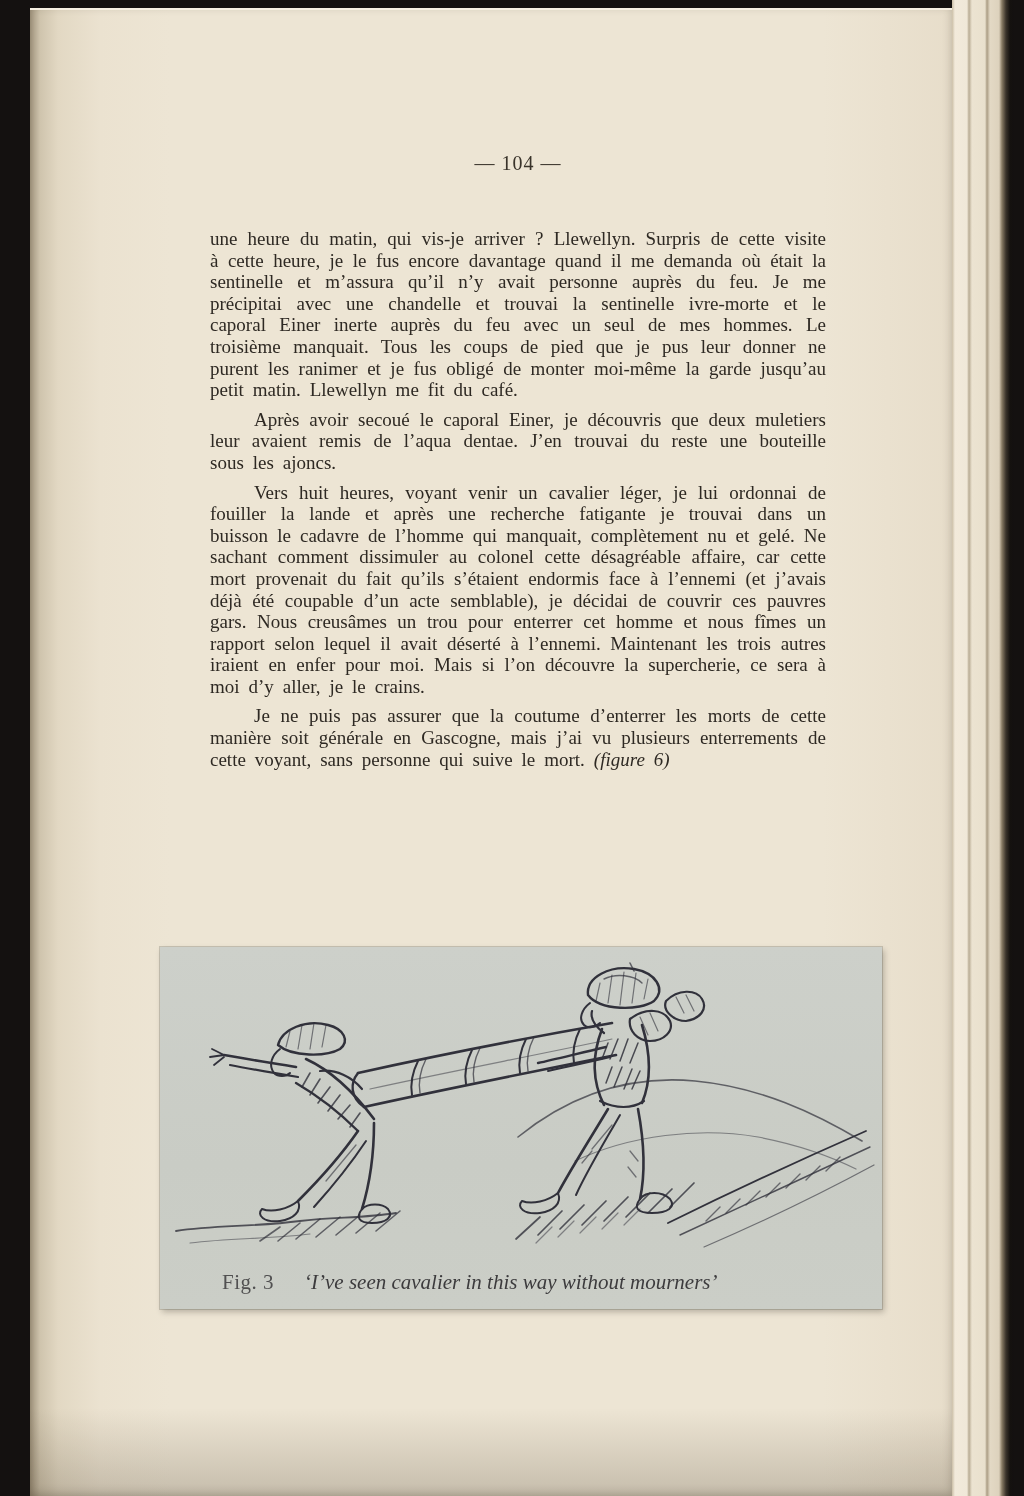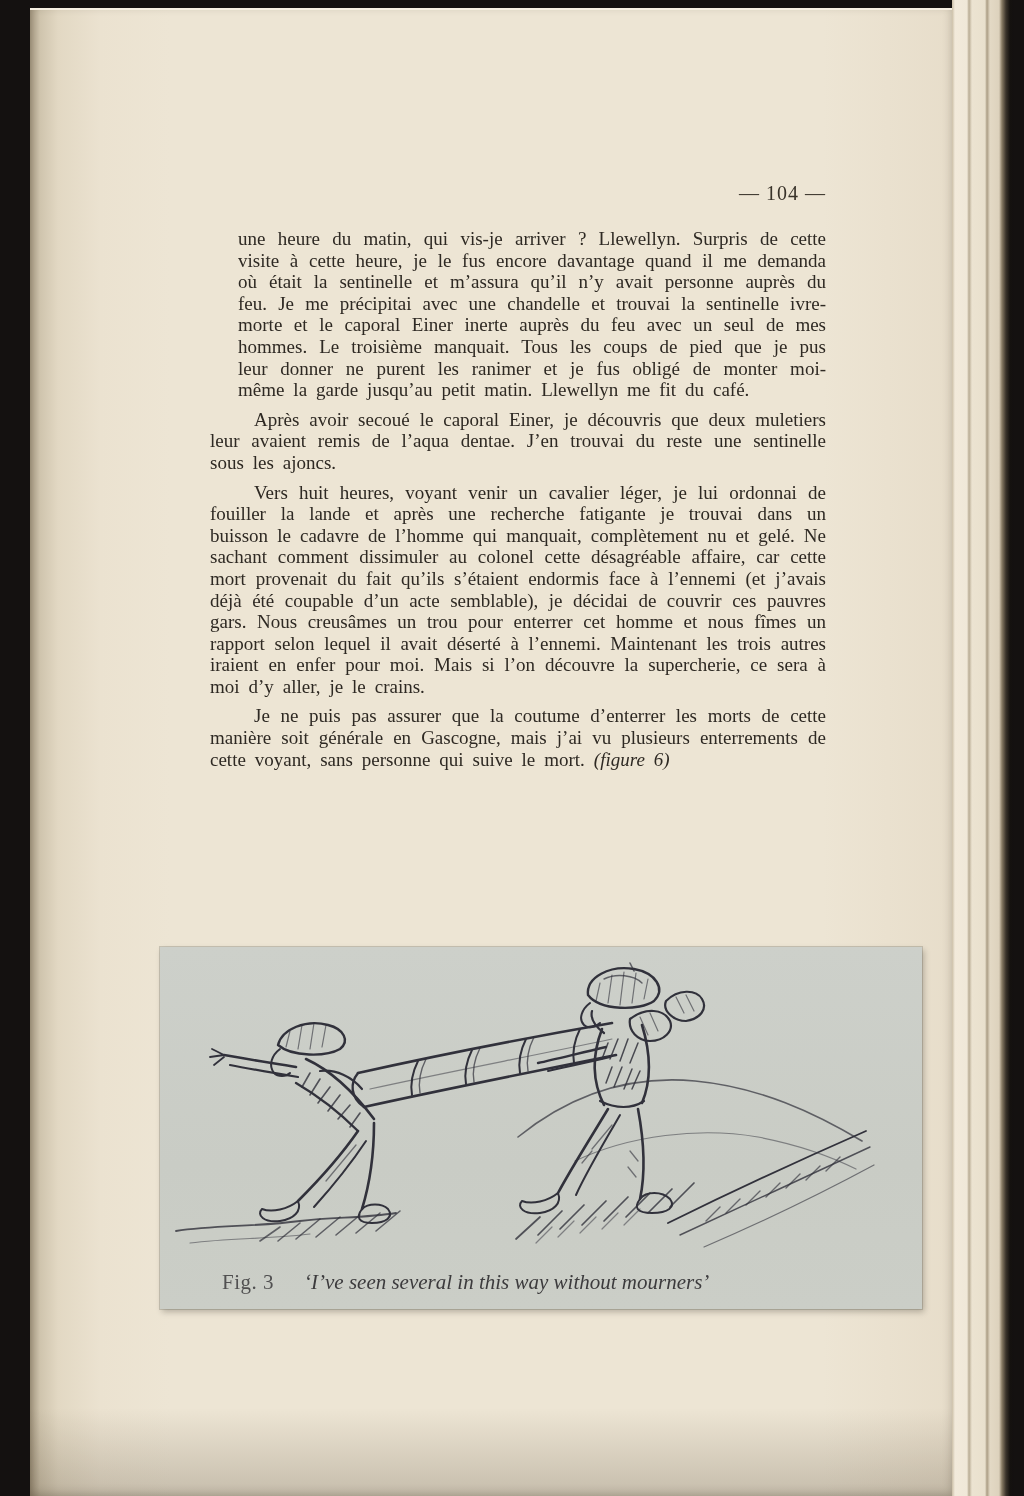--- a/index.html
+++ b/index.html
@@ -49,23 +49,23 @@
     background: linear-gradient(90deg,
       #cbbfa7 0px, #f2eadb 3px, #f0e8d8 15px,
       #b9ac94 17px, #ece3d1 20px, #e9e0cd 33px,
       #ab9d84 35px, #e3d9c5 38px, #ddd2bd 47px,
       #877a63 50px, #3a332a 54px, #15120f 58px, #131010 62px);
   }
   
   .page-number {
     position: absolute;
     left: 180px;
-    top: 172px;
+    top: 142px;
     width: 616px;
-    text-align: right;
+    text-align: center;
     font-size: 20px;
     letter-spacing: 1px;
     color: #39332a;
   }
   
   .text-block {
     position: absolute;
     left: 180px;
     top: 218px;
     width: 616px;
@@ -75,36 +75,34 @@
     text-align: justify;
     word-spacing: 0.22em;
     hyphens: auto;
   }
   .text-block p {
     margin: 0 0 8px 0;
     text-indent: 44px;
   }
   .text-block p:first-child {
     text-indent: 0;
-    margin-left: 28px;
   }
   .text-block em {
     font-style: italic;
   }
   
   .figure-box {
     position: absolute;
     left: 130px;
     top: 937px;
     width: 722px;
     height: 362px;
     margin: 0;
     background: linear-gradient(180deg, #cdd0ca 0%, #c9ccc5 60%, #cbcec7 100%);
     box-shadow: 0 0 0 1px rgba(90,90,80,0.25), 2px 3px 6px rgba(20,15,8,0.25);
-    padding-left: 40px;
   }
   .figure-box svg {
     position: absolute;
     left: 0;
     top: 8px;
   }
   .caption {
     position: absolute;
     left: 62px;
     bottom: 14px;
@@ -127,21 +125,21 @@
 <body>
 
 <div class="scan">
 
   <div class="page">
 
     <div class="page-number">— 104 —</div>
 
     <div class="text-block">
       <p>une heure du matin, qui vis-je arriver ? Llewellyn. Surpris de cette visite à cette heure, je le fus encore davantage quand il me demanda où était la sentinelle et m’assura qu’il n’y avait personne auprès du feu. Je me précipitai avec une chandelle et trouvai la sentinelle ivre-morte et le caporal Einer inerte auprès du feu avec un seul de mes hommes. Le troisième manquait. Tous les coups de pied que je pus leur donner ne purent les ranimer et je fus obligé de monter moi-même la garde jusqu’au petit matin. Llewellyn me fit du café.</p>
-      <p>Après avoir secoué le caporal Einer, je découvris que deux muletiers leur avaient remis de l’aqua dentae. J’en trouvai du reste une sentinelle sous les ajoncs.</p>
+      <p>Après avoir secoué le caporal Einer, je découvris que deux muletiers leur avaient remis de l’aqua dentae. J’en trouvai du reste une bouteille sous les ajoncs.</p>
       <p>Vers huit heures, voyant venir un cavalier léger, je lui ordonnai de fouiller la lande et après une recherche fatigante je trouvai dans un buisson le cadavre de l’homme qui manquait, complètement nu et gelé. Ne sachant comment dissimuler au colonel cette désagréable affaire, car cette mort provenait du fait qu’ils s’étaient endormis face à l’ennemi (et j’avais déjà été coupable d’un acte semblable), je décidai de couvrir ces pauvres gars. Nous creusâmes un trou pour enterrer cet homme et nous fîmes un rapport selon lequel il avait déserté à l’ennemi. Maintenant les trois autres iraient en enfer pour moi. Mais si l’on découvre la supercherie, ce sera à moi d’y aller, je le crains.</p>
       <p><span>Je ne puis pas assurer que la coutume d’enterrer les morts de cette manière soit générale en Gascogne, mais j’ai vu plusieurs enterrements de cette voyant, sans personne qui suive le mort.</span> <em>(figure 6)</em></p>
     </div>
 
     <figure class="figure-box">
       <svg viewBox="0 0 720 300" width="720" height="300" aria-label="pen sketch of two men carrying a wrapped body">
         <g fill="none" stroke="#31313b" stroke-linecap="round" stroke-linejoin="round">
 
           <path d="M358 182 C410 140 470 120 535 126 C600 132 655 158 702 186" stroke-width="1.6" opacity="0.7"></path>
           <path d="M415 206 C470 180 540 172 598 182 C640 190 672 202 696 214" stroke-width="1.2" opacity="0.5"></path>
@@ -205,21 +203,21 @@
           <path d="M398 238 C388 246 372 250 362 246 C356 252 364 260 380 258 C394 256 402 248 398 238 Z" stroke-width="2"></path>
           <path d="M478 154 C484 186 486 216 480 244" stroke-width="2.6"></path>
           <path d="M480 244 C474 252 476 258 492 258 C508 258 516 252 510 244 C502 236 486 236 480 244 Z" stroke-width="2"></path>
           <path d="M432 196 L422 208 M442 182 L432 194 M452 170 L442 182 M470 196 L478 206 M468 212 L476 222" stroke-width="1.3" opacity="0.6"></path>
           <path d="M380 262 L356 284 M402 256 L378 280 M424 250 L400 274 M446 246 L422 270 M468 242 L444 266 M490 238 L466 262 M512 234 L488 258 M534 228 L510 252" stroke-width="1.7" opacity="0.8"></path>
           <path d="M392 272 L376 288 M414 266 L398 282 M436 262 L420 278 M458 258 L442 274 M480 254 L464 270" stroke-width="1.2" opacity="0.5"></path>
         </g>
       </svg>
       <figcaption class="caption">
         <span class="fig-label">Fig. 3</span>
-        <span class="fig-text">‘I’ve seen several in this way without mourners’</span>
+        <span class="fig-text">‘I’ve seen cavalier in this way without mourners’</span>
       </figcaption>
     </figure>
 
   </div>
 
   <div class="page-stack"></div>
 
 </div>
 
 </body></html>

